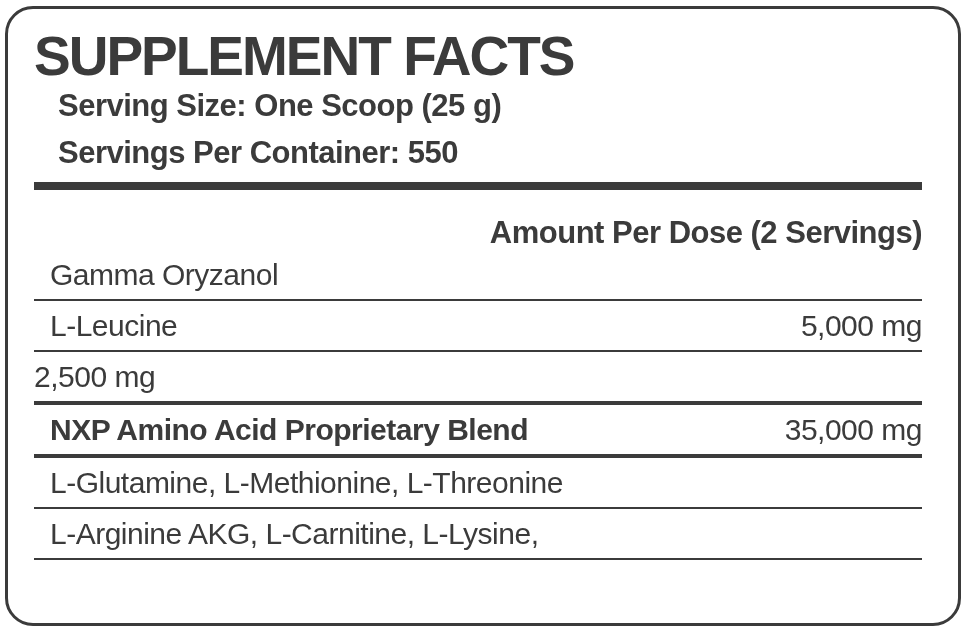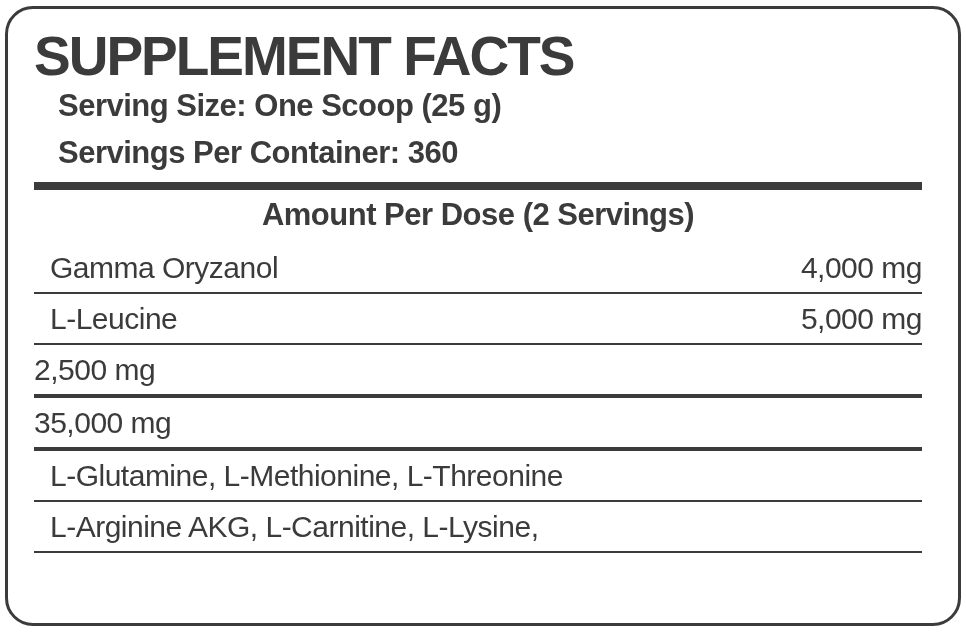--- a/index.html
+++ b/index.html
@@ -40,24 +40,24 @@
   .thick-bar {
     height: 8px;
     background: #3b3b3b;
     margin-top: 12px;
   }
   .amount-header {
     font-size: 31px;
     line-height: 34px;
     font-weight: bold;
     letter-spacing: -0.5px;
-    text-align: center;
-    margin-top: 8px;
+    text-align: right;
+    margin-top: 26px;
   }
-  .rows { margin-top: 11px; }
+  .rows { margin-top: 0; }
   .row {
     display: flex;
     justify-content: space-between;
     align-items: center;
     height: 49px;
     border-bottom: 2.5px solid #3b3b3b;
     font-size: 30px;
     letter-spacing: -0.5px;
     box-sizing: content-box;
   }
@@ -66,40 +66,40 @@
   .row.bold .name { font-weight: bold; }
   .row.thick { border-bottom-width: 4px; }
 </style>
 </head>
 <body>
 
 <div class="canvas">
   <div class="label-box">
     <div class="title">SUPPLEMENT FACTS</div>
     <div class="sub">Serving Size: One Scoop (25 g)</div>
-    <div class="sub sub2">Servings Per Container: 360</div>
+    <div class="sub sub2">Servings Per Container: 550</div>
     <div class="thick-bar"></div>
     <div class="amount-header">Amount Per Dose (2 Servings)</div>
     <div class="rows" id="rows">
   <div class="row">
     <span class="name">Gamma Oryzanol</span>
-    <span class="amount">4,000 mg</span>
   </div>
 
   <div class="row">
     <span class="name">L-Leucine</span>
     <span class="amount">5,000 mg</span>
   </div>
 
 
   <div class="row thick">
     <span class="amount">2,500 mg</span>
   </div>
 
   <div class="row bold thick">
+    <span class="name">NXP Amino Acid Proprietary Blend</span>
     <span class="amount">35,000 mg</span>
   </div>
 
   <div class="row">
     <span class="name">L-Glutamine, L-Methionine, L-Threonine</span>
     <span class="amount"></span>
   </div>
 
   <div class="row">
     <span class="name">L-Arginine AKG, L-Carnitine, L-Lysine,</span>

